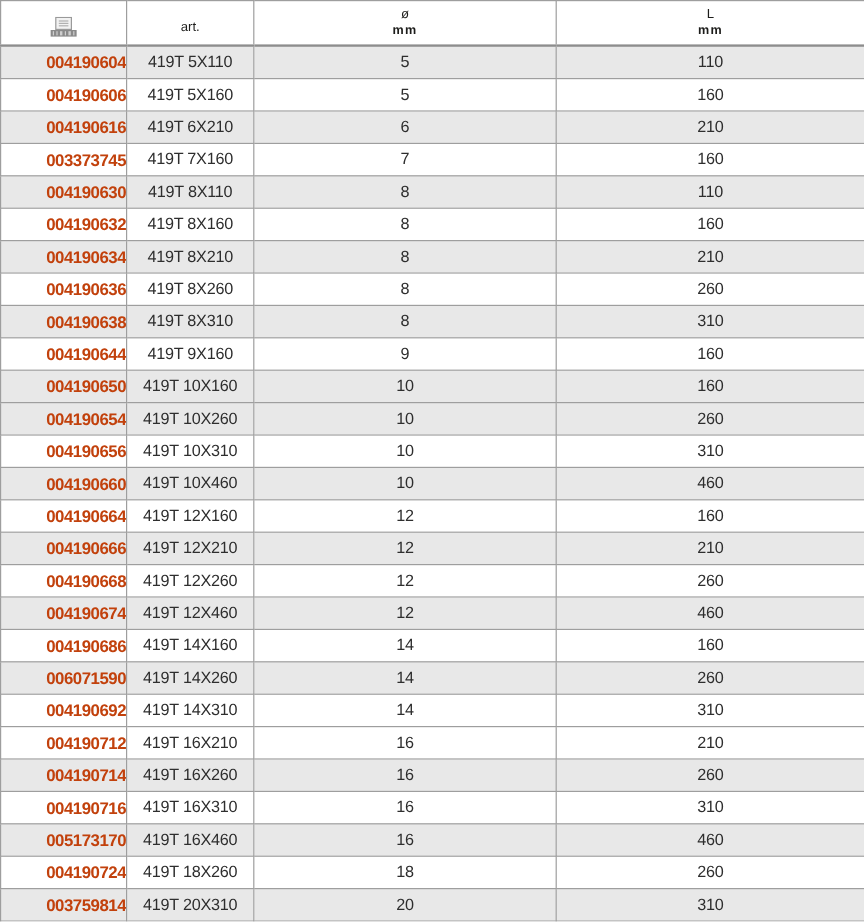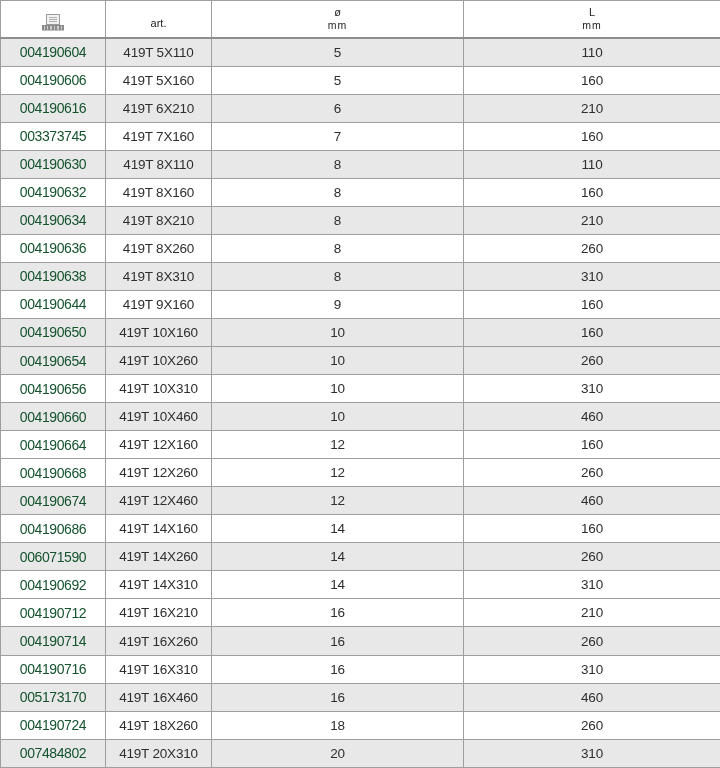--- a/index.html
+++ b/index.html
@@ -44,20 +44,21 @@
     line-height: 13px;
   }
   .hdr-symbol {
     font-size: 11px;
     color: #1d1d1b;
   }
   .hdr-unit {
     font-size: 10.5px;
     letter-spacing: 1px;
     color: #1d1d1b;
+    font-weight: bold;
   }
   .hdr-art {
     font-size: 11px;
     color: #1d1d1b;
     padding-top: 8px;
   }
   .hdr-icon-wrap {
     display: flex;
     align-items: center;
     justify-content: center;
@@ -65,24 +66,25 @@
   }
   tbody tr {
     height: 23.6px;
   }
   tbody td {
     font-size: 13.5px;
     color: #2e2e2e;
     letter-spacing: -0.2px;
   }
   tbody td.code {
-    font-weight: normal;
-    color: #14532d;
+    font-weight: bold;
+    color: #c2410c;
     font-size: 14px;
     letter-spacing: -0.4px;
+    text-align: right;
   }
   tr.stripe td {
     background: #e8e8e8;
   }
 </style>
 </head>
 <body>
 
 <div class="page">
   <table class="catalog-table">
@@ -212,20 +214,26 @@
           <td>419T 10X460</td>
           <td>10</td>
           <td>460</td>
         </tr>
         <tr>
           <td class="code">004190664</td>
           <td>419T 12X160</td>
           <td>12</td>
           <td>160</td>
         </tr>
+        <tr class="stripe">
+          <td class="code">004190666</td>
+          <td>419T 12X210</td>
+          <td>12</td>
+          <td>210</td>
+        </tr>
         <tr>
           <td class="code">004190668</td>
           <td>419T 12X260</td>
           <td>12</td>
           <td>260</td>
         </tr>
         <tr class="stripe">
           <td class="code">004190674</td>
           <td>419T 12X460</td>
           <td>12</td>
@@ -273,20 +281,20 @@
           <td>16</td>
           <td>460</td>
         </tr>
         <tr>
           <td class="code">004190724</td>
           <td>419T 18X260</td>
           <td>18</td>
           <td>260</td>
         </tr>
         <tr class="stripe">
-          <td class="code">007484802</td>
+          <td class="code">003759814</td>
           <td>419T 20X310</td>
           <td>20</td>
           <td>310</td>
         </tr>
       </tbody>
   </table>
 </div>
 
 </body></html>

